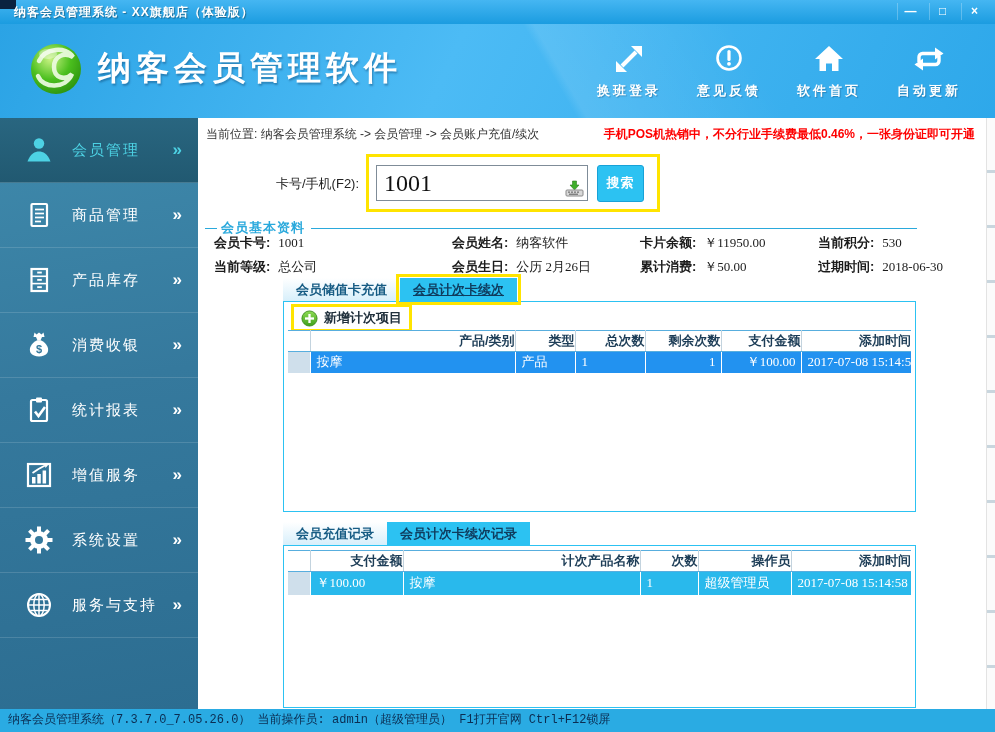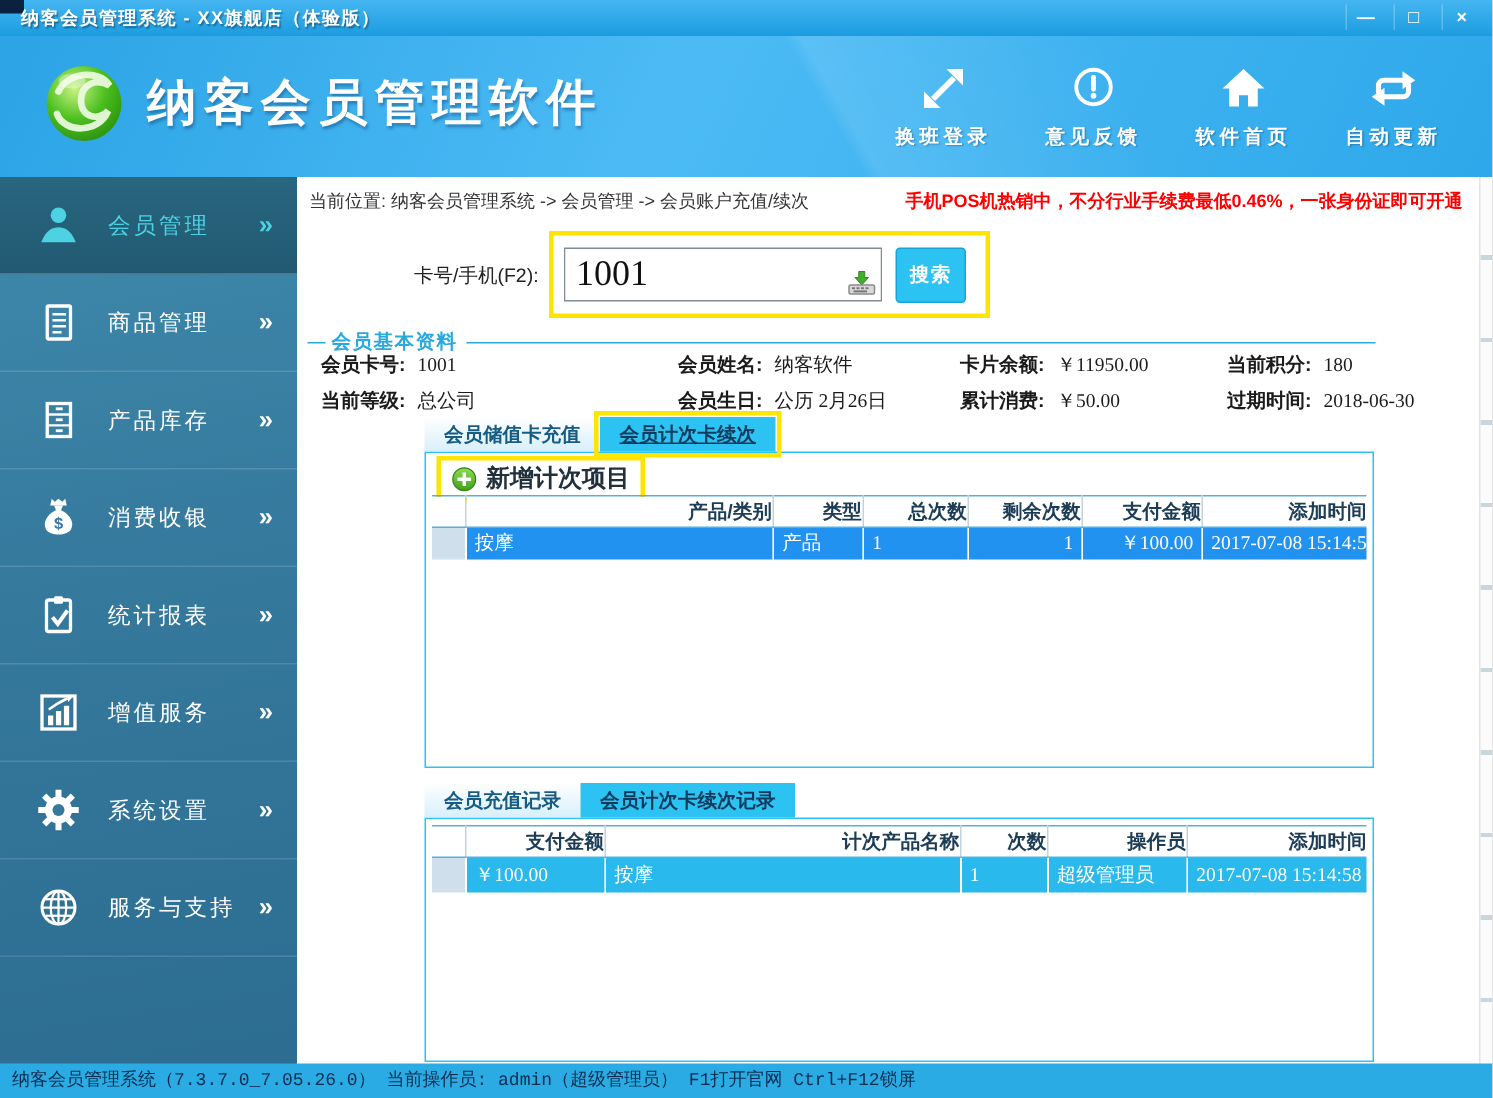--- a/index.html
+++ b/index.html
@@ -85,21 +85,21 @@
   .tab { padding:0 13px; line-height:23px; font-size:13px; font-weight:bold; color:#175c84;
     background:linear-gradient(#ffffff,#d7effb); cursor:pointer; white-space:nowrap; }
   .tab.active { background:#2cc2f2; color:#0f3c5e; }
   .tab.hl { outline:3px solid #ffe400; outline-offset:1px;text-decoration:underline; }
 
   
   .panel { position:absolute; left:85px; width:633px; border:1px solid #2cc2f2; background:#fff; }
   .panel.p1 { top:183px; height:211px; }
   .panel.p2 { top:427px; height:163px; }
   .add-btn { position:absolute; left:11px; top:6px; display:flex; align-items:center; gap:6px;
-    padding:1px 6px; font-size:16px; font-weight:bold; color:#20303c; background:#fff;
+    padding:1px 6px; font-size:13px; font-weight:bold; color:#20303c; background:#fff;
     border:none; cursor:pointer; outline:3px solid #ffe400; outline-offset:1px; }
 
   table.grid { position:absolute; left:4px; right:4px; top:28px; width:calc(100% - 8px);
     border-collapse:collapse; table-layout:fixed; font-size:13px; }
   .panel.p2 table.grid { top:4px; }
   table.grid th { height:21px; font-weight:bold; color:#1d3d57; text-align:right; padding:0 0 0 6px;
     border-top:1px solid #58aede; border-bottom:1px solid #58aede; border-right:1px solid #c3d3de;
     background:#fff; white-space:nowrap; overflow:hidden; }
   table.grid th:first-child { border-right:1px solid #c3d3de; }
   table.grid th:last-child { border-right:none; }
@@ -343,21 +343,21 @@
       <div class="info-cell">
         <span class="flabel">会员姓名:</span>
         <span class="fvalue">纳客软件</span>
       </div>
       <div class="info-cell">
         <span class="flabel">卡片余额:</span>
         <span class="fvalue">￥11950.00</span>
       </div>
       <div class="info-cell">
         <span class="flabel">当前积分:</span>
-        <span class="fvalue">180</span>
+        <span class="fvalue">530</span>
       </div>
       <div class="info-cell">
         <span class="flabel">当前等级:</span>
         <span class="fvalue">总公司</span>
       </div>
       <div class="info-cell">
         <span class="flabel">会员生日:</span>
         <span class="fvalue">公历 2月26日</span>
       </div>
       <div class="info-cell">

